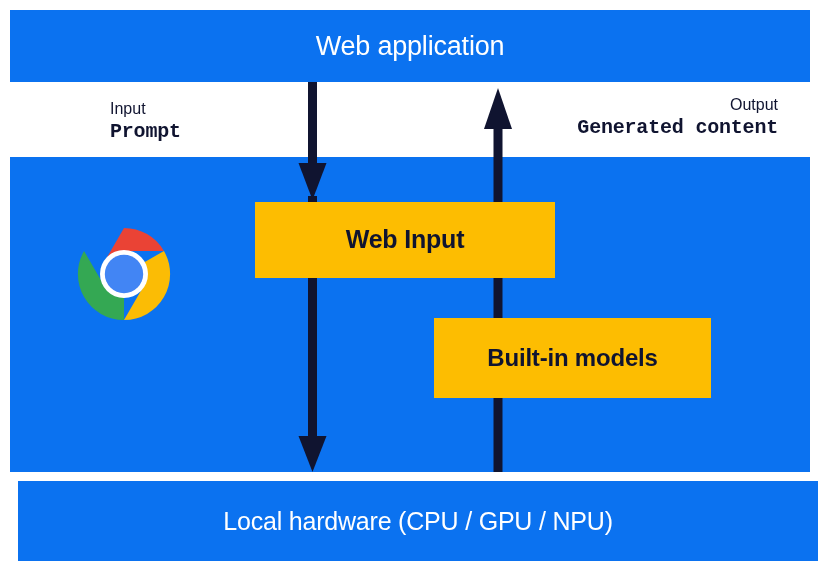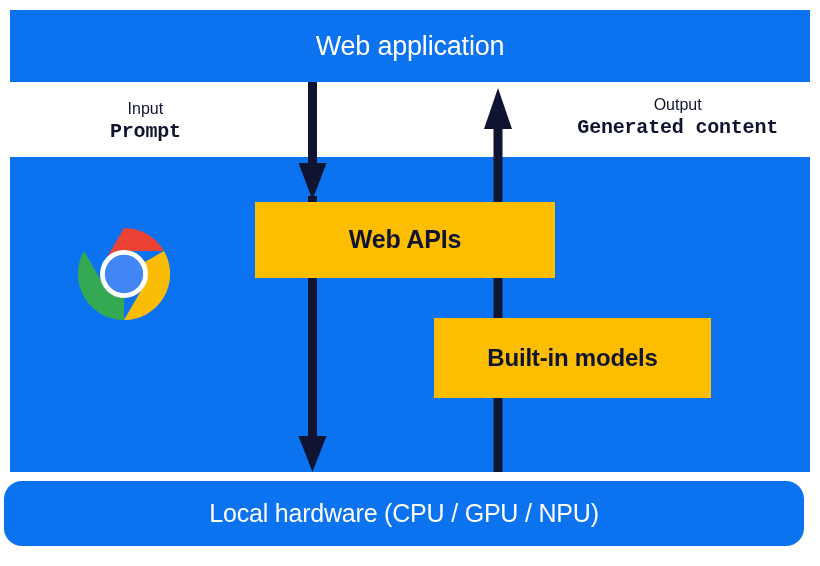--- a/index.html
+++ b/index.html
@@ -45,39 +45,37 @@
 
   #band-browser {
     left: 10px;
     top: 157px;
     width: 800px;
     height: 315px;
     display: block;
   }
 
   #band-bottom {
-    left: 4px;
+    left: 18px;
     top: 481px;
     width: 800px;
-    height: 65px;
-    border-radius: 18px;
+    height: 80px;
   }
   #band-bottom .band-label { font-size: 25px; }
 
   
   .io-label {
     position: absolute;
     color: #101430;
     line-height: 1.28;
   }
   .io-kind {
     display: block;
     font-size: 16px;
     font-weight: normal;
-    text-align: center;
   }
   .io-value {
     display: block;
     font-size: 20px;
     font-weight: bold;
     letter-spacing: -0.2px;
     font-family: Liberation Mono, monospace;
   }
   #io-input  { left: 110px; top: 99px;  text-align: left; }
   #io-output { right: 42px; top: 95px;  text-align: right; margin-left: 40px; }
@@ -188,21 +186,21 @@
 
     <path d="M50 98 A48 48 0 0 1 8.4 26 L29.2 62 A24 24 0 0 0 50 74 Z" fill="#34a853"></path>
 
     <circle cx="50" cy="50" r="25" fill="#ffffff"></circle>
 
     <circle cx="50" cy="50" r="20" fill="#4285f4"></circle>
   </svg>
 
 
   <div class="ybox" id="box-web-apis">
-    <span class="line">Web APIs</span>
+    <span class="line">Web Input</span>
   </div>
 
   <div class="ybox" id="box-builtin">
     <span>
       <span class="line">Built-in models</span>
     </span>
   </div>
 
 </div>
 

